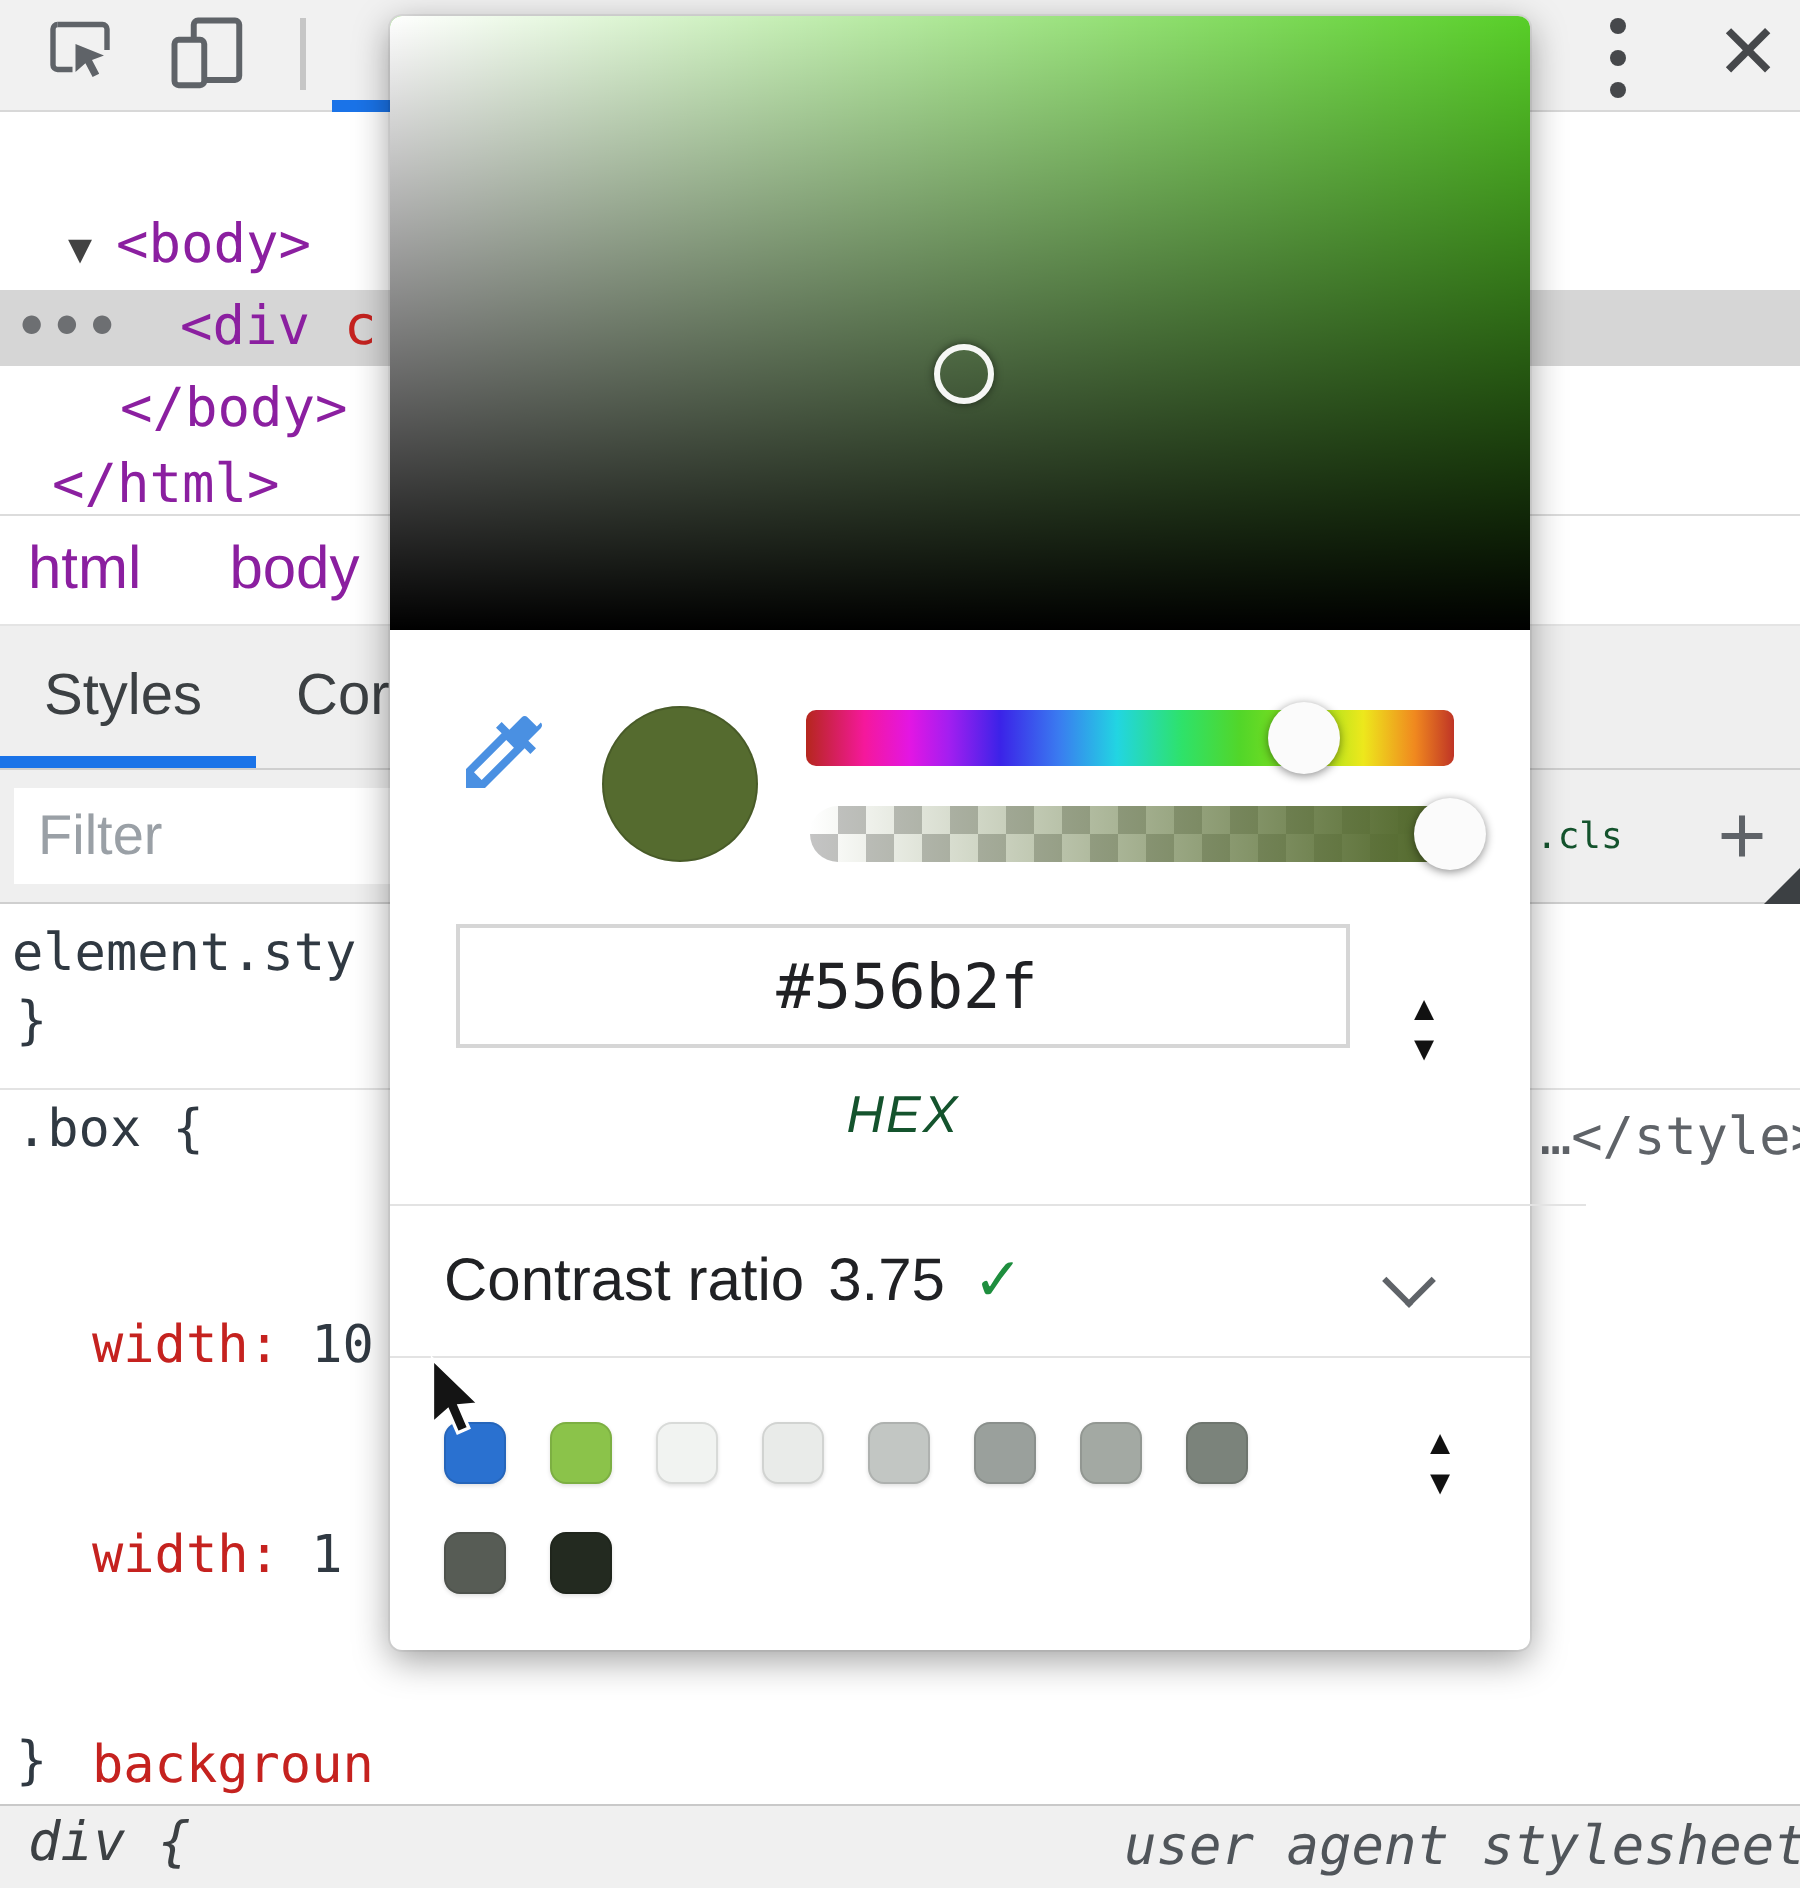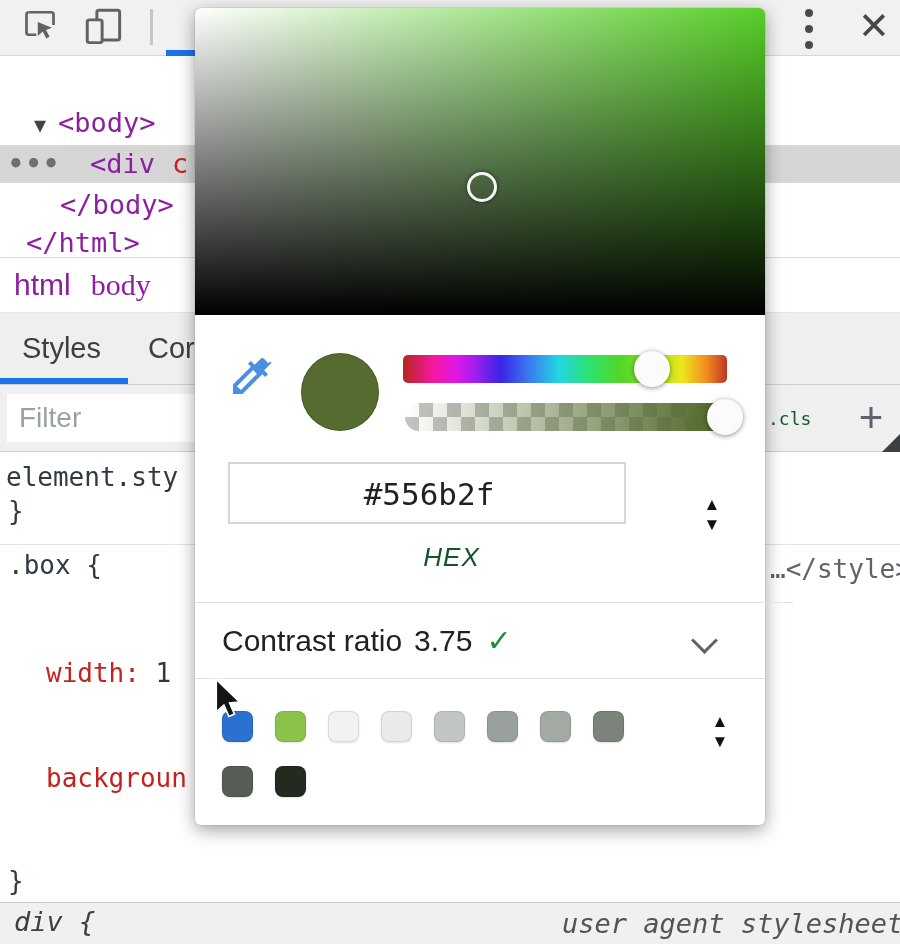--- a/index.html
+++ b/index.html
@@ -29,21 +29,21 @@
   .row-bclose{top:130px;left:60px;}
   .row-hclose{top:168px;left:26px;}
   .tw{color:#424242;font-size:20px;display:inline-block;width:24px;}
   .tag{color:#8b1fa0;}
   .attr{color:#c5221f;margin-left:17px;}
   .dim{color:#202124;}
 
   
   .breadcrumb{position:absolute;left:0;top:257px;width:900px;height:55px;background:#fff;border-top:1px solid #dcdcdc;box-sizing:border-box;display:flex;align-items:center;font-size:30px;color:#8b1fa0;}
   .crumb{margin-left:14px;cursor:pointer;}
-  .crumb + .crumb{margin-left:20px;font-family:Liberation Serif, serif;}
+  .crumb + .crumb{margin-left:44px;}
 
   
   .tabbar{position:absolute;left:0;top:312px;width:900px;height:72px;background:#efefef;border-top:1px solid #e4e4e4;box-sizing:border-box;}
   .tab{position:absolute;top:0;height:100%;display:flex;align-items:center;font-size:29px;color:#3c4043;cursor:pointer;}
   .tab-styles{left:22px;}
   .tab-computed{left:148px;}
   .styles-underline{position:absolute;left:0;bottom:0;width:128px;height:6px;}
 
   
   .filterbar{position:absolute;left:0;top:384px;width:900px;height:68px;background:#efefef;border-top:1px solid #cfcfcf;border-bottom:1px solid #cfcfcf;box-sizing:border-box;}
@@ -85,21 +85,21 @@
   .alpha{position:absolute;left:210px;top:395px;width:331px;height:28px;border-radius:14px;cursor:pointer;overflow:hidden;
     background-image:
       linear-gradient(to right,rgba(85,107,47,0),#556b2f 92%),
       linear-gradient(45deg,#c4c4c4 25%,transparent 25%,transparent 75%,#c4c4c4 75%),
       linear-gradient(45deg,#c4c4c4 25%,#fff 25%,#fff 75%,#c4c4c4 75%);
     background-size:100% 100%,28px 28px,28px 28px;
     background-position:0 0,0 0,14px 14px;}
   .knob{position:absolute;width:36px;height:36px;border-radius:50%;background:#fbfbfb;box-shadow:0 1px 5px rgba(0,0,0,.45);cursor:grab;}
   .hue-knob{left:439px;top:343px;}
   .alpha-knob{left:512px;top:391px;}
-  .hexbox{position:absolute;left:33px;top:454px;width:398px;height:62px;border:2px solid #d6d6d6;box-sizing:border-box;}
+  .hexbox{position:absolute;left:33px;top:454px;width:447px;height:62px;border:2px solid #d6d6d6;box-sizing:border-box;}
   .hexbox input{width:100%;height:100%;border:none;outline:none;text-align:center;font-size:31px;color:#202124;background:transparent;font-family:"DejaVu Sans Mono","Liberation Mono",monospace;}
   .spin{display:flex;flex-direction:column;align-items:center;color:#111;cursor:pointer;}
   .spin span{font-size:17px;line-height:1.15;}
   .hex-spin{position:absolute;left:500px;top:487px;width:34px;}
   .hexlabel{position:absolute;left:33px;top:534px;width:447px;text-align:center;font-size:26px;color:#14532d;letter-spacing:1px;font-style:italic;}
   .contrast-sec{position:absolute;left:0;top:594px;width:598px;height:80px;border-top:1px solid #e3e3e3;box-sizing:border-box;}
   .contrast-text{position:absolute;left:27px;top:20px;font-size:30px;color:#202124;}
   .contrast-val{margin-left:12px;}
   .check{color:#1e8e3e;font-weight:bold;font-size:30px;margin-left:14px;}
   .chev{position:absolute;left:500px;top:28px;width:16px;height:16px;border-right:3px solid #5f6368;border-bottom:3px solid #5f6368;transform:rotate(45deg);cursor:pointer;}
@@ -163,20 +163,21 @@
     <div class="corner-tri"></div>
   </div>
 
   <div class="styles-pane mono">
     <div class="el-style pre">element.sty</div>
     <div class="el-brace pre">}</div>
     <div class="rule-box">
       <div class="box-sel pre">.box {</div>
       <div class="box-src pre">…&lt;/style&gt;</div>
       <div class="props pre">
+        <div><span class="pname">width:</span><span class="pval"> 10</span></div>
         <div><span class="pname">width:</span><span class="pval"> 1</span></div>
         <div><span class="pname">backgroun</span></div>
         
         
         
         
         
       </div>
       <div class="box-brace pre">}</div>
     </div>

